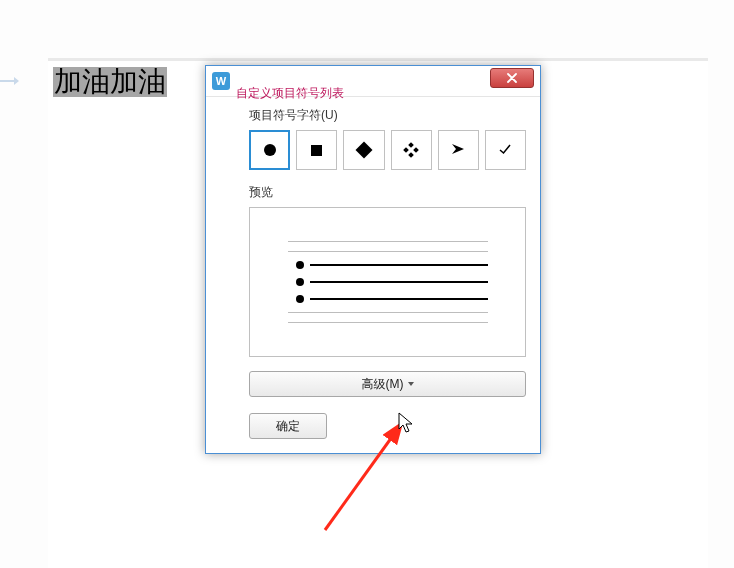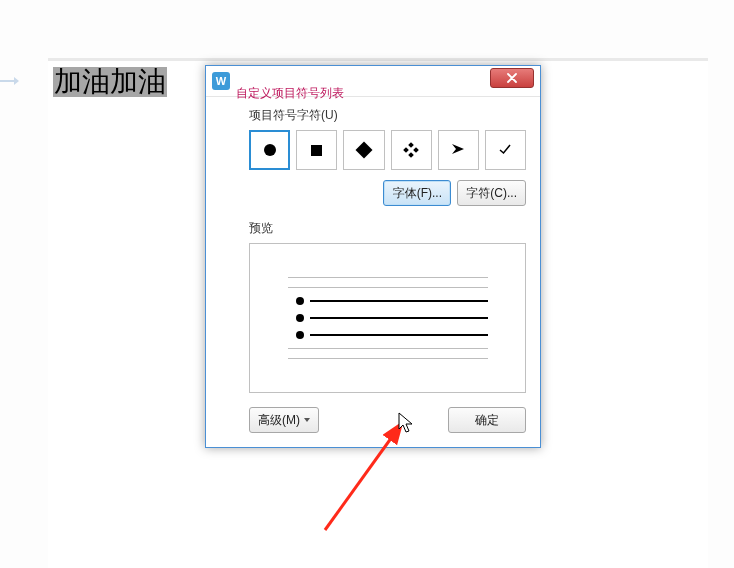--- a/index.html
+++ b/index.html
@@ -195,20 +195,21 @@
   .pv-line.full { width: 200px; }
   .pv-line.black { background: #000; height: 2px; width: 180px; }
   .pv-row { display: flex; align-items: center; gap: 6px; width: 200px; }
   .pv-bullet { width: 8px; height: 8px; background: #000; border-radius: 50%; flex: none; margin-left: 8px; }
 
   .footer-row {
     display: flex;
     justify-content: space-between;
     margin-top: 14px;
     gap: 16px;
+    flex-direction: column;
   }
   .footer-row .right-group {
     display: flex;
     gap: 8px;
   }
   .btn .drop-arrow {
     margin-left: 4px;
     width: 0; height: 0;
     border-left: 3px solid transparent;
     border-right: 3px solid transparent;
@@ -285,28 +286,20 @@
       </div>
       <div class="bullet-cell">
         <div class="shape-check">
           <svg viewBox="0 0 14 14">
               <path d="M2 8 L5.5 11 L12 3" stroke="#000" stroke-width="1.5" fill="none"></path>
             </svg>
         </div>
       </div>
     </div>
 
-    <div class="btn-row">
-      <div class="btn primary">
-        <span>字体(F)...</span>
-      </div>
-      <div class="btn">
-        <span>字符(C)...</span>
-      </div>
-    </div>
 
     <div class="section-label preview-label">预览</div>
 
     <div class="preview-box">
       <div class="pv-line full"></div>
       <div class="pv-line full"></div>
       <div class="pv-row">
           <div class="pv-bullet"></div>
           <div class="pv-line black" style="flex:1"></div>
         </div>

